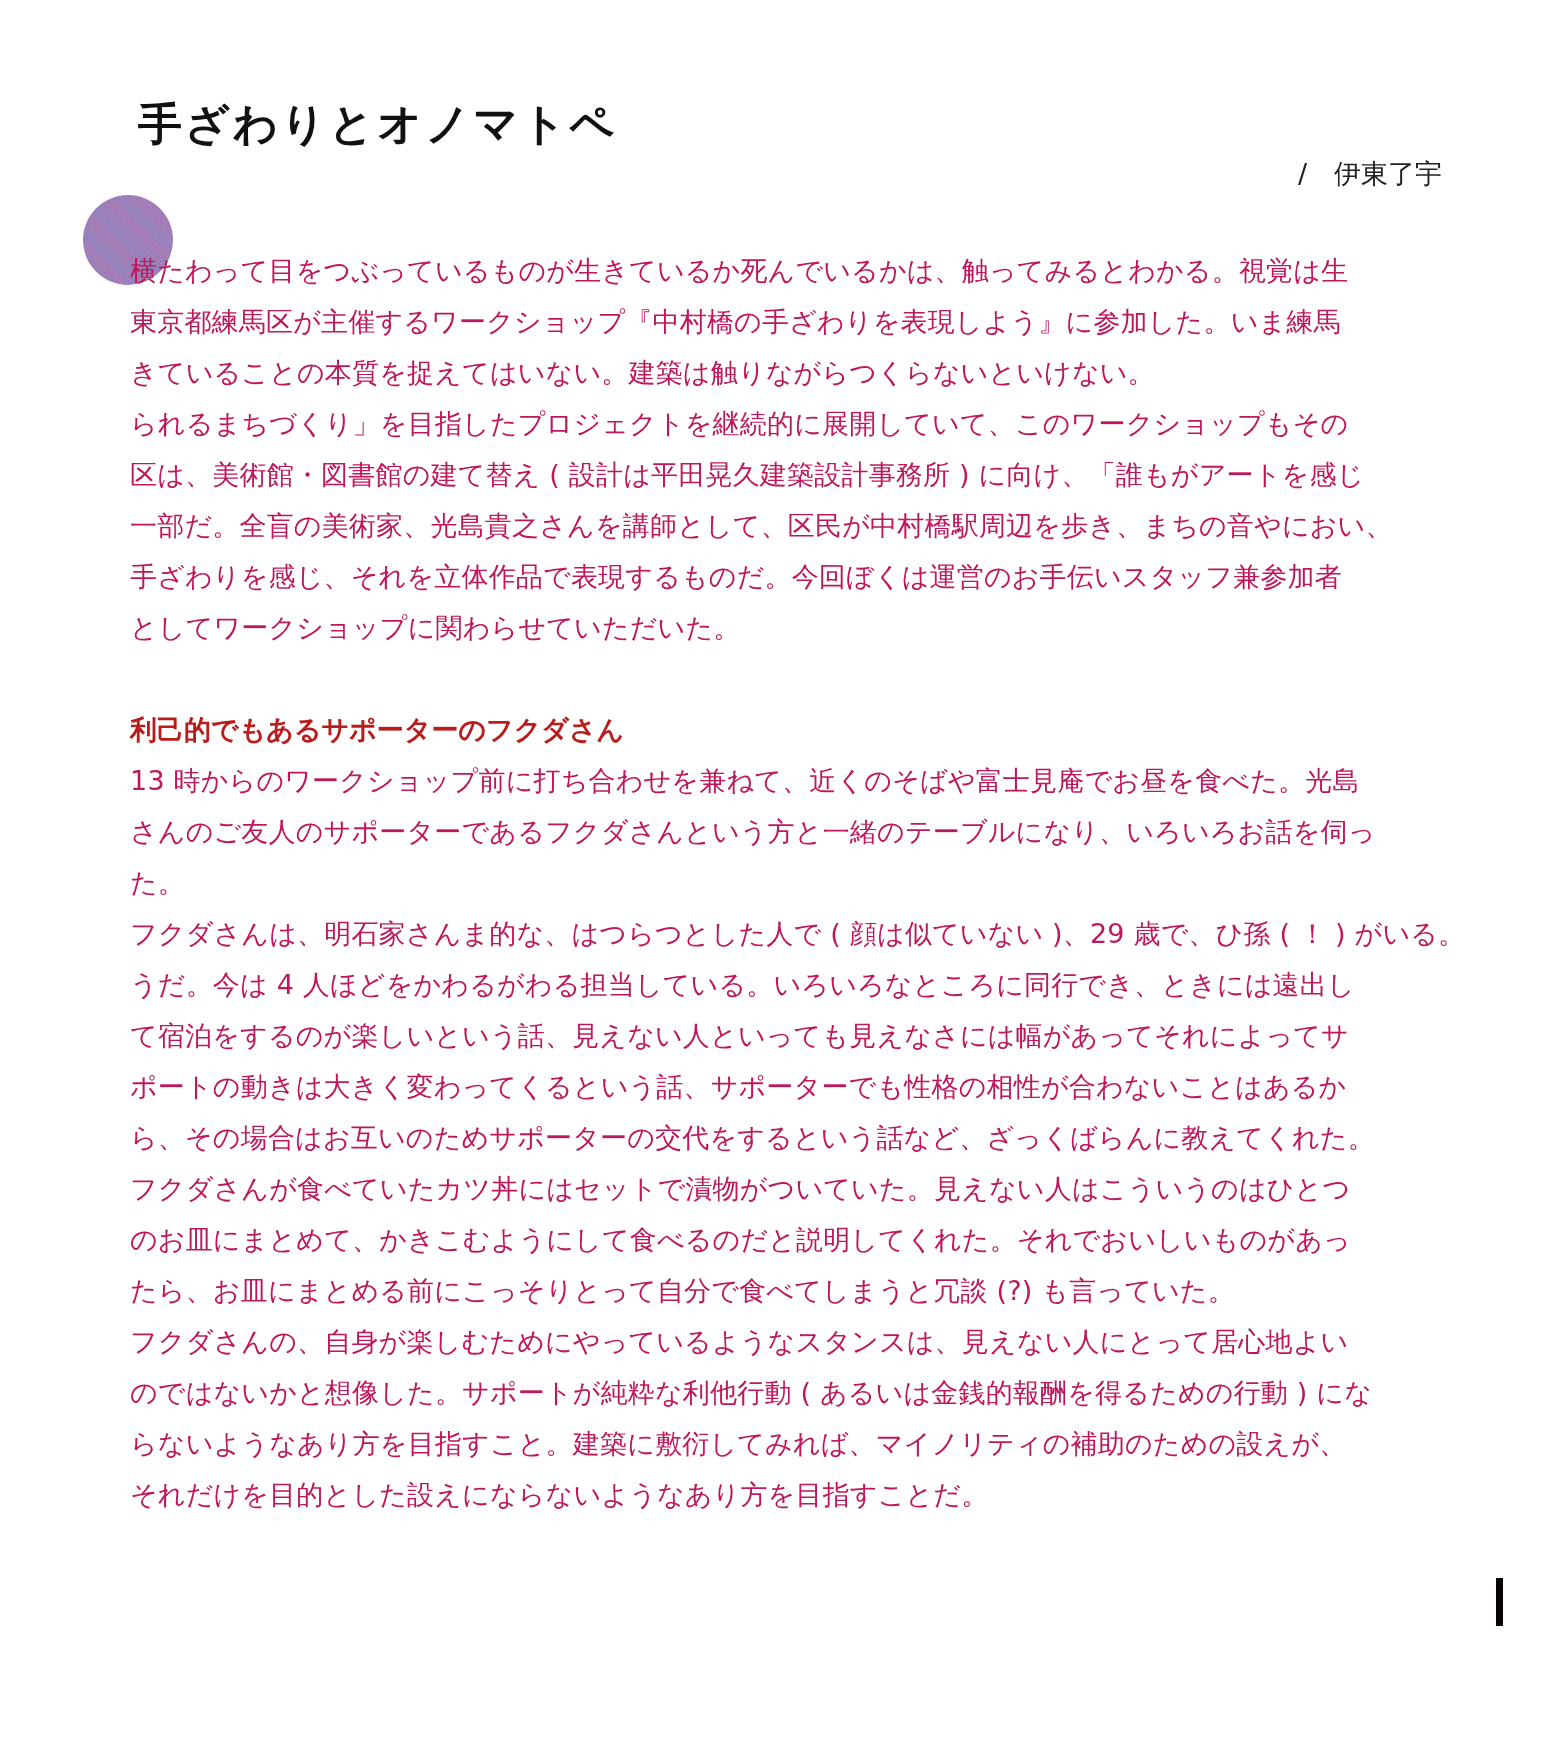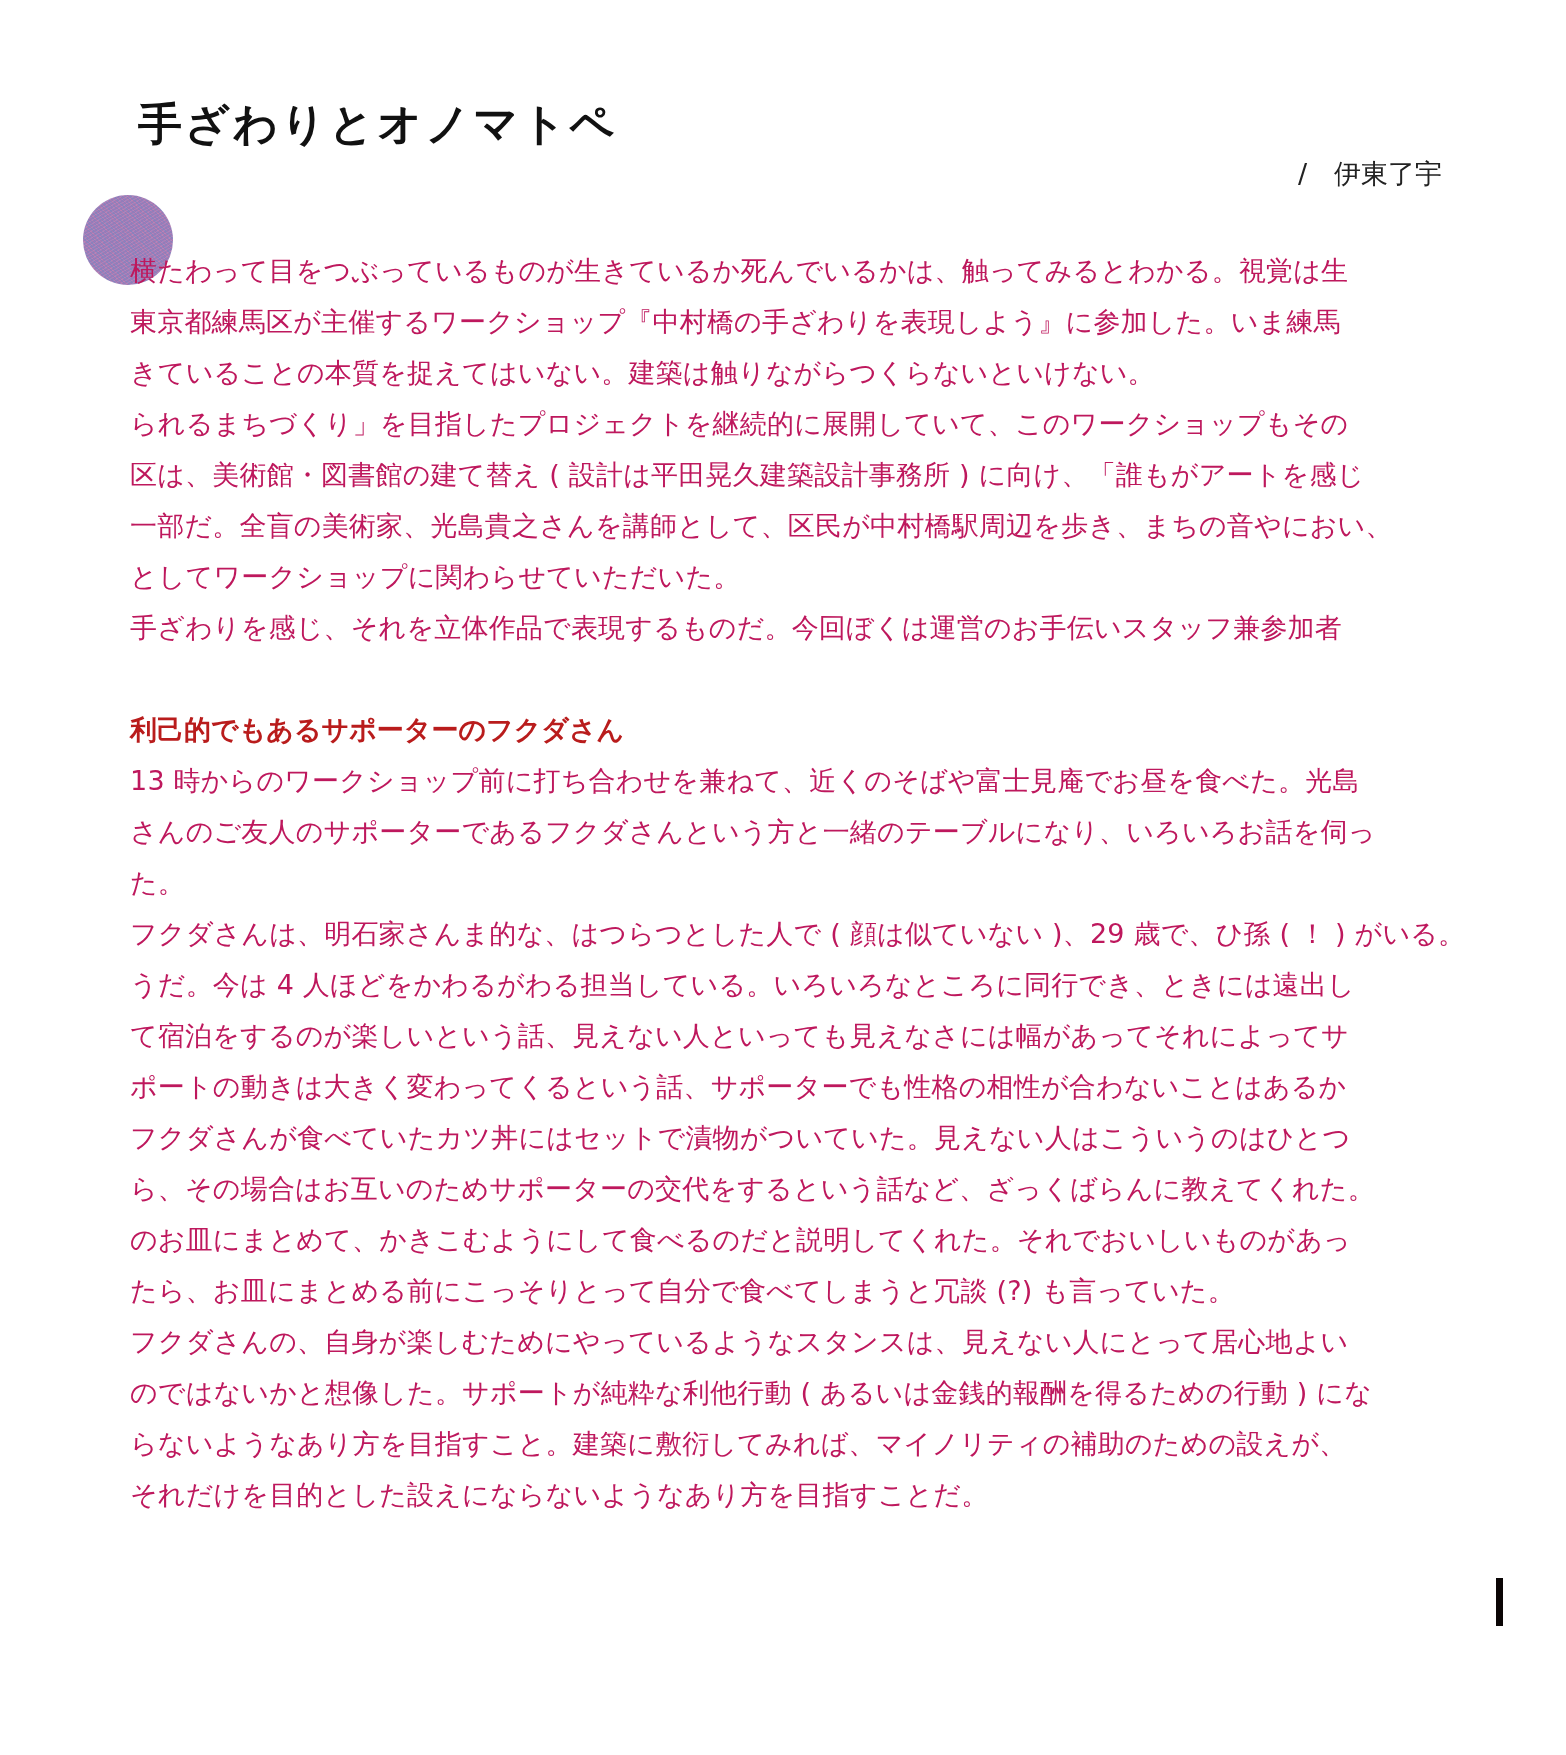--- a/index.html
+++ b/index.html
@@ -56,35 +56,35 @@
 <div class="dot"></div>
 
 <div class="article">
   <div>
     <div class="line">横たわって目をつぶっているものが生きているか死んでいるかは、触ってみるとわかる。視覚は生</div>
     <div class="line">東京都練馬区が主催するワークショップ『中村橋の手ざわりを表現しよう』に参加した。いま練馬</div>
     <div class="line">きていることの本質を捉えてはいない。建築は触りながらつくらないといけない。</div>
     <div class="line">られるまちづくり」を目指したプロジェクトを継続的に展開していて、このワークショップもその</div>
     <div class="line">区は、美術館・図書館の建て替え ( 設計は平田晃久建築設計事務所 ) に向け、「誰もがアートを感じ</div>
     <div class="line">一部だ。全盲の美術家、光島貴之さんを講師として、区民が中村橋駅周辺を歩き、まちの音やにおい、</div>
+    <div class="line">手ざわりを感じ、それを立体作品で表現するものだ。今回ぼくは運営のお手伝いスタッフ兼参加者</div>
     <div class="line">としてワークショップに関わらせていただいた。</div>
-    <div class="line">手ざわりを感じ、それを立体作品で表現するものだ。今回ぼくは運営のお手伝いスタッフ兼参加者</div>
   </div>
   <div class="gap"></div>
   <div class="heading">利己的でもあるサポーターのフクダさん</div>
   <div>
     <div class="line">13 時からのワークショップ前に打ち合わせを兼ねて、近くのそばや富士見庵でお昼を食べた。光島</div>
     <div class="line">さんのご友人のサポーターであるフクダさんという方と一緒のテーブルになり、いろいろお話を伺っ</div>
     <div class="line">た。</div>
     <div class="line">フクダさんは、明石家さんま的な、はつらつとした人で ( 顔は似ていない )、29 歳で、ひ孫 ( ！ ) がいる。</div>
     <div class="line">うだ。今は 4 人ほどをかわるがわる担当している。いろいろなところに同行でき、ときには遠出し</div>
     <div class="line">て宿泊をするのが楽しいという話、見えない人といっても見えなさには幅があってそれによってサ</div>
     <div class="line">ポートの動きは大きく変わってくるという話、サポーターでも性格の相性が合わないことはあるか</div>
+    <div class="line">ら、その場合はお互いのためサポーターの交代をするという話など、ざっくばらんに教えてくれた。</div>
     <div class="line">フクダさんが食べていたカツ丼にはセットで漬物がついていた。見えない人はこういうのはひとつ</div>
-    <div class="line">ら、その場合はお互いのためサポーターの交代をするという話など、ざっくばらんに教えてくれた。</div>
     <div class="line">のお皿にまとめて、かきこむようにして食べるのだと説明してくれた。それでおいしいものがあっ</div>
     <div class="line">たら、お皿にまとめる前にこっそりとって自分で食べてしまうと冗談 (?) も言っていた。</div>
     <div class="line">フクダさんの、自身が楽しむためにやっているようなスタンスは、見えない人にとって居心地よい</div>
     <div class="line">のではないかと想像した。サポートが純粋な利他行動 ( あるいは金銭的報酬を得るための行動 ) にな</div>
     <div class="line">らないようなあり方を目指すこと。建築に敷衍してみれば、マイノリティの補助のための設えが、</div>
     <div class="line">それだけを目的とした設えにならないようなあり方を目指すことだ。</div>
   </div>
 </div>
 
 <div class="end-bar"></div>

